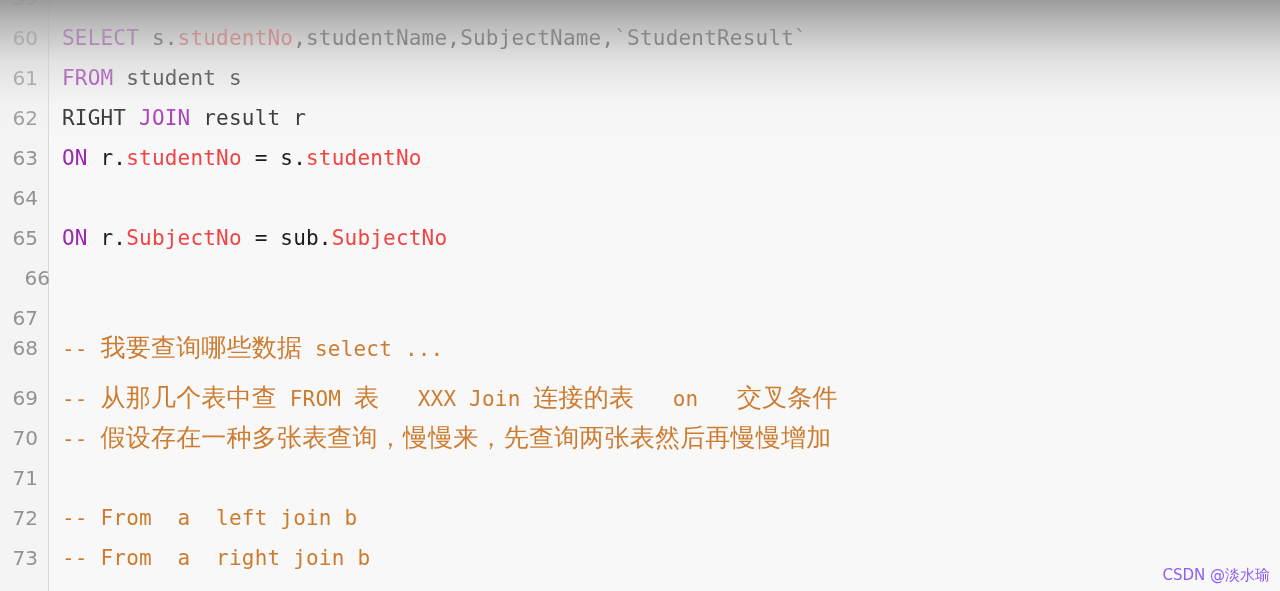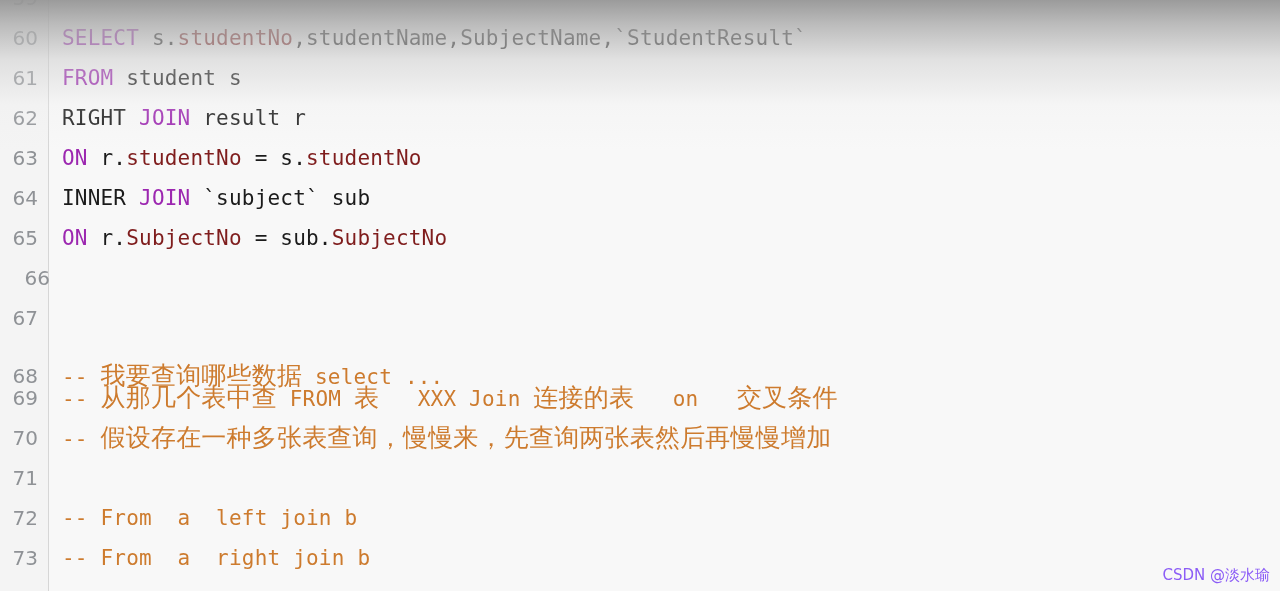--- a/index.html
+++ b/index.html
@@ -57,21 +57,21 @@
     position: absolute;
     left: 62px;
     font-size: 21px;
     letter-spacing: 0.2px;
     color: #1b1b1b;
   }
 
   
   .kw   { color: #9c27b0; }      
   .plain{ color: #1b1b1b; }      
-  .fld  { color: #7f1d1d; }      
+  .fld  { color: #ef4444; }      
   .cmt  { color: #cd7b2e; }      
 
   
   .cjk {
     font-family: "DejaVu Serif", "Liberation Serif", serif;
     font-size: 25px;
   }
 
   
   .top-scrim {
@@ -105,25 +105,25 @@
 
   <div class="gutter-bg"></div>
   <div class="gutter-rule"></div>
 
   <div class="lines" id="lines">
       <div class="row" style="top: -22px; position: absolute; left: 0px; width: 1280px;"><div class="lineno">59</div><div class="code"></div></div>
       <div class="row" style="top: 18px; position: absolute; left: 0px; width: 1280px;"><div class="lineno">60</div><div class="code"><span class="kw">SELECT</span><span class="plain"> s.</span><span class="fld">studentNo</span><span class="plain">,</span><span class="plain">studentName</span><span class="plain">,</span><span class="plain">SubjectName</span><span class="plain">,`StudentResult`</span></div></div>
       <div class="row" style="top: 58px; position: absolute; left: 0px; width: 1280px;"><div class="lineno">61</div><div class="code"><span class="kw">FROM</span><span class="plain"> student s</span></div></div>
       <div class="row" style="top: 98px; position: absolute; left: 0px; width: 1280px;"><div class="lineno">62</div><div class="code"><span class="plain">RIGHT </span><span class="kw">JOIN</span><span class="plain"> result r</span></div></div>
       <div class="row" style="top: 138px; position: absolute; left: 0px; width: 1280px;"><div class="lineno">63</div><div class="code"><span class="kw">ON</span><span class="plain"> r.</span><span class="fld">studentNo</span><span class="plain"> = s.</span><span class="fld">studentNo</span></div></div>
-      <div class="row" style="top: 178px; position: absolute; left: 0px; width: 1280px;"><div class="lineno">64</div><div class="code"><span class="plain">INNER </span><span class="kw">JOIN</span><span class="plain"> `subject` sub</span></div></div>
+      <div class="row" style="top: 178px; position: absolute; left: 0px; width: 1280px;"><div class="lineno">64</div></div>
       <div class="row" style="top: 218px; position: absolute; left: 0px; width: 1280px; padding-left: 35px;"><div class="lineno">65</div><div class="code"><span class="kw">ON</span><span class="plain"> r.</span><span class="fld">SubjectNo</span><span class="plain"> = sub.</span><span class="fld">SubjectNo</span></div></div>
       <div class="row" style="top: 258px; position: absolute; left: 12px; width: 1280px;"><div class="lineno">66</div><div class="code"></div></div>
       <div class="row" style="top: 298px; position: absolute; left: 0px; width: 1280px;"><div class="lineno">67</div><div class="code"></div></div>
-      <div class="row" style="top: 356px; position: absolute; left: 0px; width: 1280px;"><div class="lineno">68</div><div class="code"><span class="cmt">-- </span><span class="cmt cjk">我要查询哪些数据</span><span class="cmt"> select ...</span></div></div>
+      <div class="row" style="top: 328px; position: absolute; left: 0px; width: 1280px;"><div class="lineno">68</div><div class="code"><span class="cmt">-- </span><span class="cmt cjk">我要查询哪些数据</span><span class="cmt"> select ...</span></div></div>
       <div class="row" style="top: 378px; position: absolute; left: 0px; width: 1280px;"><div class="lineno">69</div><div class="code"><span class="cmt">-- </span><span class="cmt cjk">从那几个表中查</span><span class="cmt"> FROM </span><span class="cmt cjk">表</span><span class="cmt">   XXX Join </span><span class="cmt cjk">连接的表</span><span class="cmt">   on   </span><span class="cmt cjk">交叉条件</span></div></div>
       <div class="row" style="top: 418px; position: absolute; left: 0px; width: 1226px;"><div class="lineno">70</div><div class="code"><span class="cmt">-- </span><span class="cmt cjk">假设存在一种多张表查询，慢慢来，先查询两张表然后再慢慢增加</span></div></div>
       <div class="row" style="top: 458px; position: absolute; left: 0px; width: 1040px;"><div class="lineno">71</div><div class="code"></div></div>
       <div class="row" style="top: 498px; position: absolute; left: 0px; width: 1280px;"><div class="lineno">72</div><div class="code"><span class="cmt">-- From  a  left join b</span></div></div>
       <div class="row" style="top: 538px; position: absolute; left: 0px; width: 1280px;"><div class="lineno">73</div><div class="code"><span class="cmt">-- From  a  right join b</span></div></div>
     </div>
 
   <div class="top-scrim"></div>
 
   <div class="watermark">CSDN @淡水瑜</div>

